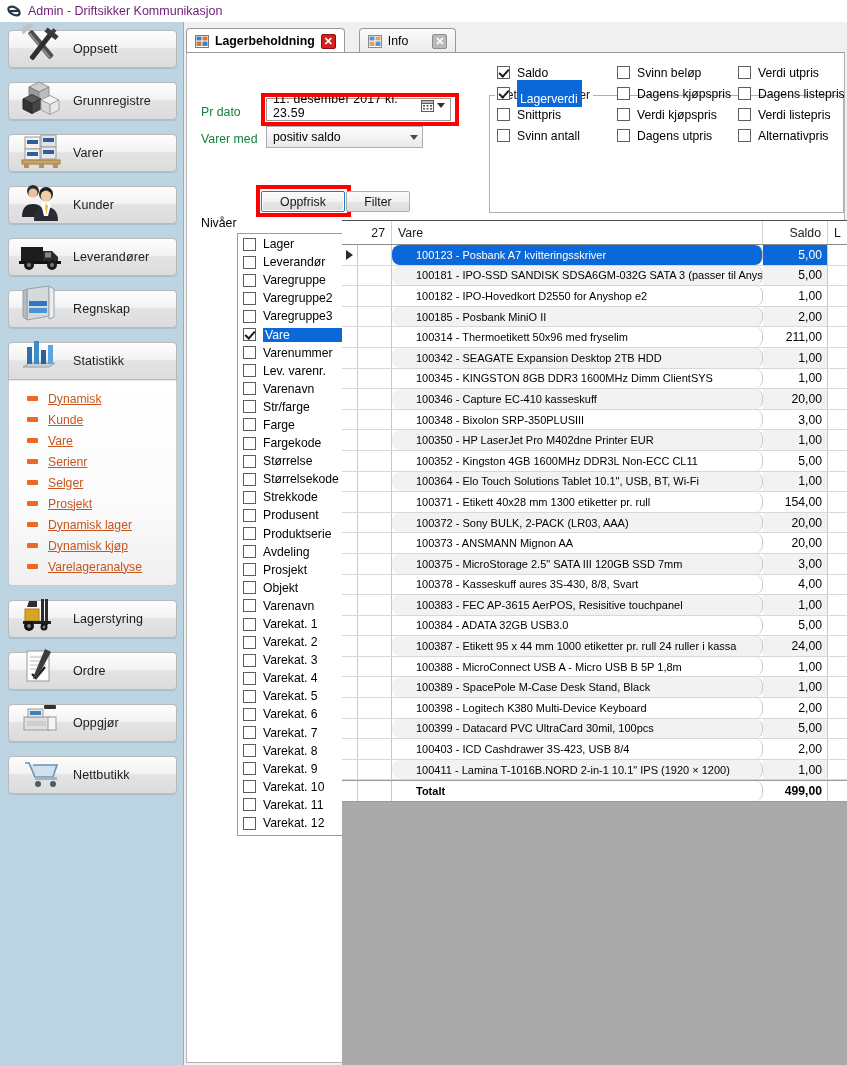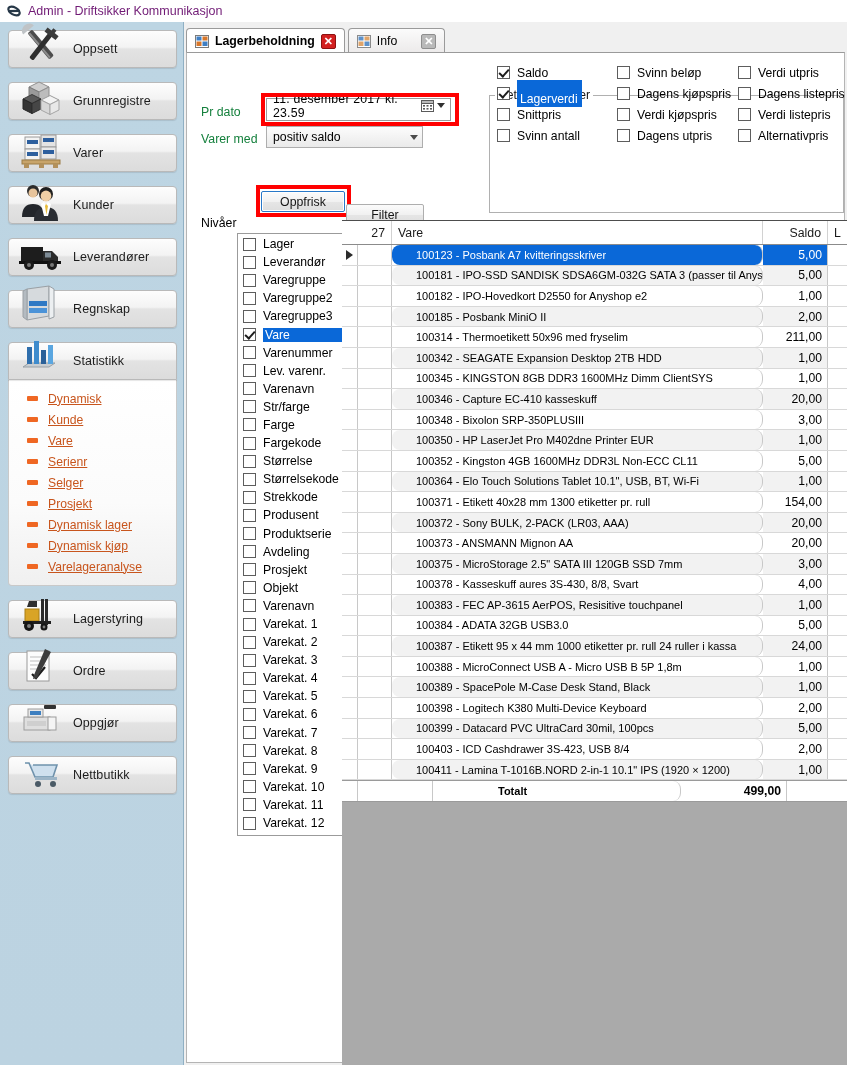--- a/index.html
+++ b/index.html
@@ -74,21 +74,21 @@
   }
 
   
   #tabstrip { position: absolute; top: 5px; left: 2px; height: 26px; display: flex; align-items: flex-end; }
   .tab {
     height: 25px; display: flex; align-items: center; gap: 6px;
     padding: 0 8px 0 8px;
     border: 1px solid #9a9a9a; border-bottom: none;
     border-radius: 4px 4px 0 0;
     background: linear-gradient(to bottom,#fbfbfb,#eceaea);
-    margin-right: 3px;
+    margin-right: 14px;
     font-size: 12.3px;
   }
   .tab.active { font-weight: bold; background: #ffffff; border-color: #9a9a9a; }
   .tab .tabicon { width: 14px; height: 13px; position: relative; }
   .tab .tabclose {
     width: 15px; height: 15px; border-radius: 2px; display: flex;
     align-items: center; justify-content: center;
     font-size: 11px; font-weight: bold; color: #ffffff; line-height: 1;
   }
   .tab.active .tabclose { background: #d32020; border: 1px solid #8d1111; }
@@ -133,21 +133,21 @@
   .btn {
     border: 1px solid #aeaeae; border-radius: 2px;
     background: linear-gradient(to bottom,#fbfbfb 0%,#f1f1f1 50%,#e6e6e6 51%,#dedede 100%);
     display: flex; align-items: center; justify-content: center;
     font-size: 12.3px; color: #151515; cursor: pointer;
   }
   #btn-oppfrisk { position: absolute; left: 74px; top: 138px; width: 84px; height: 21px;
     border: 1px solid #2878c8; box-shadow: inset 0 0 0 1px #ffffff; }
   #hl-oppfrisk { position: absolute; left: 69px; top: 132px; width: 95px; height: 32px;
     border: 4px solid #ff0000; pointer-events: none; }
-  #btn-filter { position: absolute; left: 159px; top: 138px; width: 78px; height: 21px; margin-top: 13px; }
+  #btn-filter { position: absolute; left: 159px; top: 138px; width: 64px; height: 21px; }
 
   
   #grp-det {
     position: absolute; left: 302px; top: 42px; width: 355px; height: 118px;
     border: 1px solid #b0b0b0; background: #ffffff;
   }
   #grp-det-title {
     position: absolute; left: 308px; top: 35px; background: #ffffff;
     padding: 0 3px; font-size: 12.2px; color: #161616;
   }
@@ -238,21 +238,21 @@
     justify-content: flex-end; padding-right: 5px; border-right: 1px solid #c8c8c8; flex: none;
   }
   .g-row .c-lager { width: 20px; flex: none; background: #ffffff; }
   .g-row.alt .c-vare, .g-row.alt .c-saldo { background: #f2f2f2; }
   .g-row.sel .c-vare, .g-row.sel .c-saldo { background: #0a68d8; color: #ffffff; }
   .g-row.sel .c-ind::after {
     content: ""; width: 0; height: 0;
     border-top: 5px solid transparent; border-bottom: 5px solid transparent;
     border-left: 7px solid #2b2b2b;
   }
-  .g-row.total { height: 22px; border-bottom: 1px solid #9a9a9a; border-top: 1px solid #9a9a9a; gap: 41px;}
+  .g-row.total { height: 22px; border-bottom: 1px solid #9a9a9a; border-top: 1px solid #9a9a9a;}
   .g-row.total .c-vare, .g-row.total .c-saldo { font-weight: bold; background: #ffffff; }
 </style>
 </head>
 <body>
 
 <div id="app">
 
   <div id="titlebar">
     <span class="tb-icon">
       <svg width="16" height="16" viewBox="0 0 16 16">

